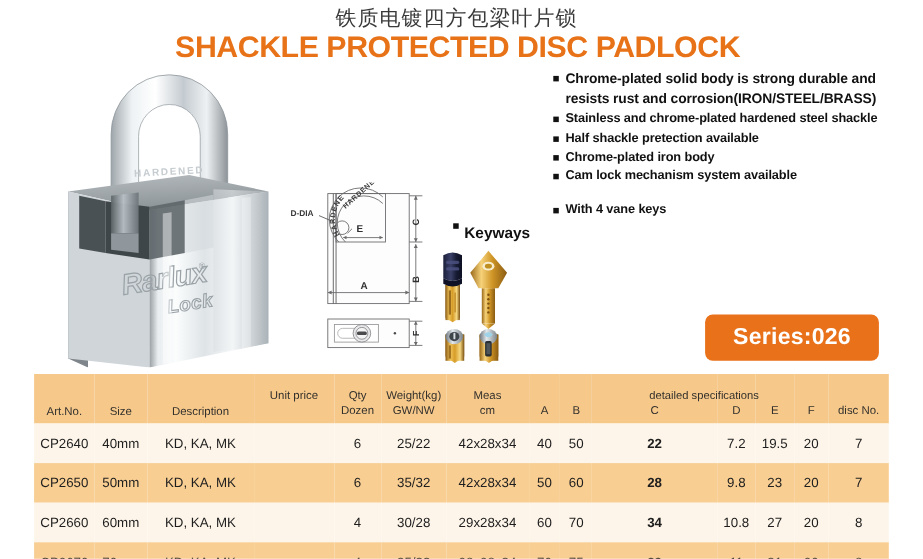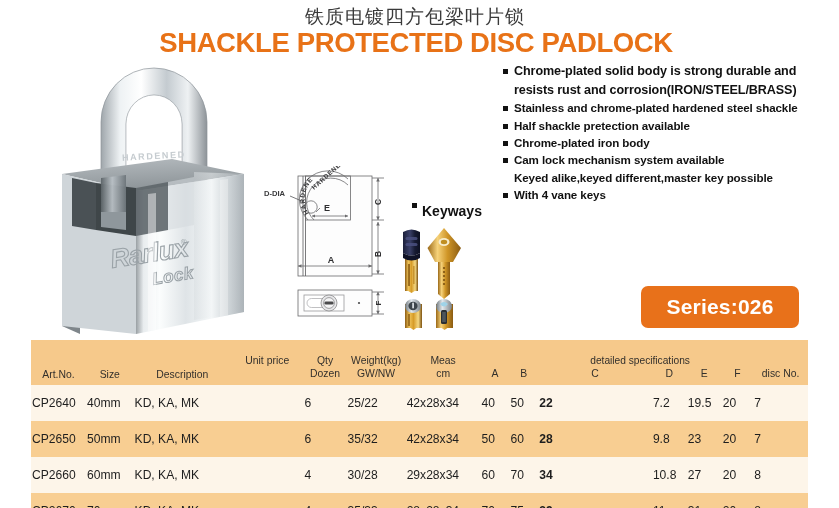--- a/index.html
+++ b/index.html
@@ -95,21 +95,21 @@
     color:#33302c;
     height:40px;
     vertical-align:bottom;
     padding:0 0 5px 0;
     text-align:center;
     white-space:nowrap;
   }
   table.spec th .sub{display:block;line-height:12.5px;}
   table.spec td{
     height:34px;
-    text-align:left;
+    text-align:center;
     font-size:12.1px;
     color:#1e1e1e;
     white-space:nowrap;
   }
   tr.odd td{background:#FDF5E9;}
   tr.even td{background:#F8CE92;}
   td.left{text-align:left;}
   .c-art{width:58px;margin-top:16px;}
   .c-size{width:52px;}
   .c-desc{width:112px;text-align:left;}
@@ -386,21 +386,20 @@
       <div class="feat-row">
         <div class="feat-bullet">
           <i></i>
         </div>
         <div class="feat-text">Cam lock mechanism system available</div>
       </div>
       <div class="feat-row">
         <div class="feat-bullet blank">
           <i></i>
         </div>
-        <div class="feat-text">Keyed alike,keyed different,master key possible</div>
       </div>
       <div class="feat-row">
         <div class="feat-bullet">
           <i></i>
         </div>
         <div class="feat-text">With 4 vane keys</div>
       </div>
     </div>
 
   <div class="series-badge">

